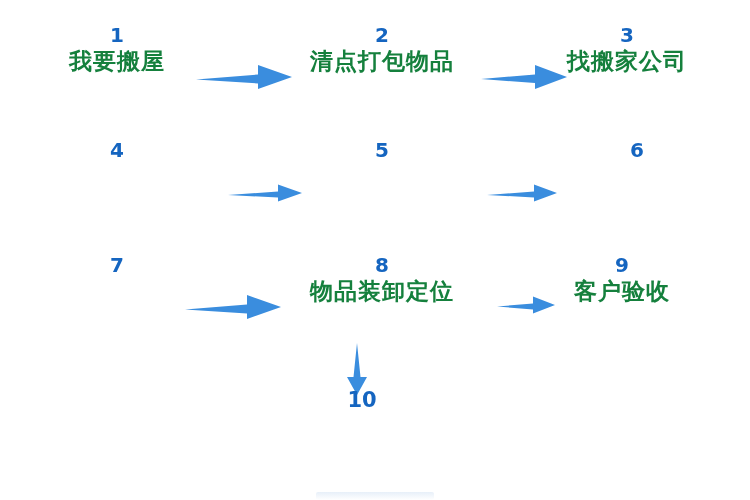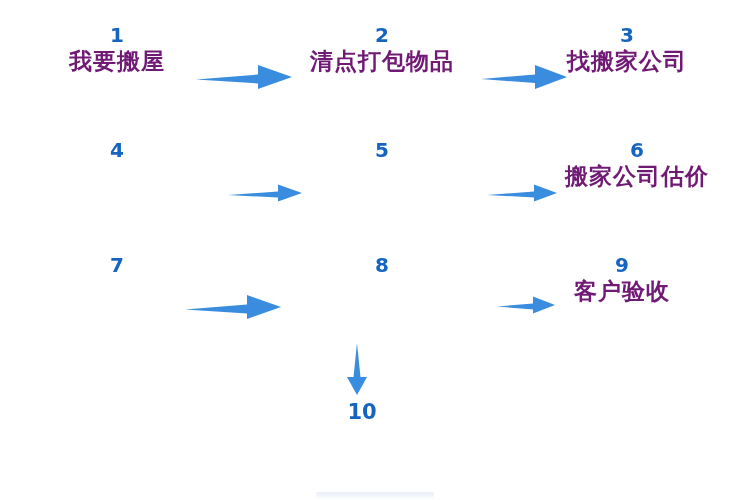--- a/index.html
+++ b/index.html
@@ -36,21 +36,21 @@
     font-weight: bold;
     line-height: 1.15;
     color: #1565C0;
     letter-spacing: 0px;
   }
   .node-label {
     display: block;
     font-size: 23px;
     font-weight: bold;
     line-height: 1.25;
-    color: #701a75;
+    color: #15803d;
     letter-spacing: 1px;
   }
   .node.big .node-number {
     font-size: 21px;
   }
   .node.big .node-label {
     font-size: 33px;
     letter-spacing: 2px;
   }
 
@@ -122,53 +122,53 @@
   </div>
 
   <div class="arrow" style="left:487px; top:181px;">
     <svg width="70" height="24" viewBox="0 0 70 24" aria-hidden="true">
       <path d="M0 14 L47 10.5 L47 3.5 L70 12 L47 20.5 L47 16.5 Z" fill="#3A8DDE"></path>
     </svg>
   </div>
 
   <div class="node" style="left:637px; top:139px;">
     <span class="node-number">6</span>
-    <span class="node-label">搬家公司估价</span>
   </div>
 
   <div class="node" style="left:117px; top:254px;">
     <span class="node-number">7</span>
   </div>
 
   <div class="arrow" style="left:185px; top:292px;">
     <svg width="96" height="30" viewBox="0 0 96 30" aria-hidden="true">
       <path d="M0 17.5 L62 12.5 L62 3 L96 15 L62 27 L62 21.5 Z" fill="#3A8DDE"></path>
     </svg>
   </div>
 
   <div class="node" style="left:382px; top:254px;">
     <span class="node-number">8</span>
+    <span class="node-label">物品装卸定位</span>
   </div>
 
   <div class="arrow" style="left:497px; top:294px;">
     <svg width="58" height="22" viewBox="0 0 58 22" aria-hidden="true">
       <path d="M0 12.5 L36 9.5 L36 2.5 L58 11 L36 19.5 L36 15.5 Z" fill="#3A8DDE"></path>
     </svg>
   </div>
 
   <div class="node" style="left:622px; top:254px;">
     <span class="node-number">9</span>
     <span class="node-label">客户验收</span>
   </div>
 
   <div class="arrow" style="left:344px; top:343px;">
     <svg width="26" height="52" viewBox="0 0 26 52" aria-hidden="true">
       <path d="M13 0 L16.5 34 L23 34 L13 52 L3 34 L9.5 34 Z" fill="#3A8DDE"></path>
     </svg>
   </div>
 
-  <div class="node big" style="left:362px; top:400px;">
+  <div class="node big" style="left:362px; top:388px;">
     <span class="node-number">10</span>
   </div>
 
   <div class="faint-artifact"></div>
 
 </div>
 
 </body></html>

